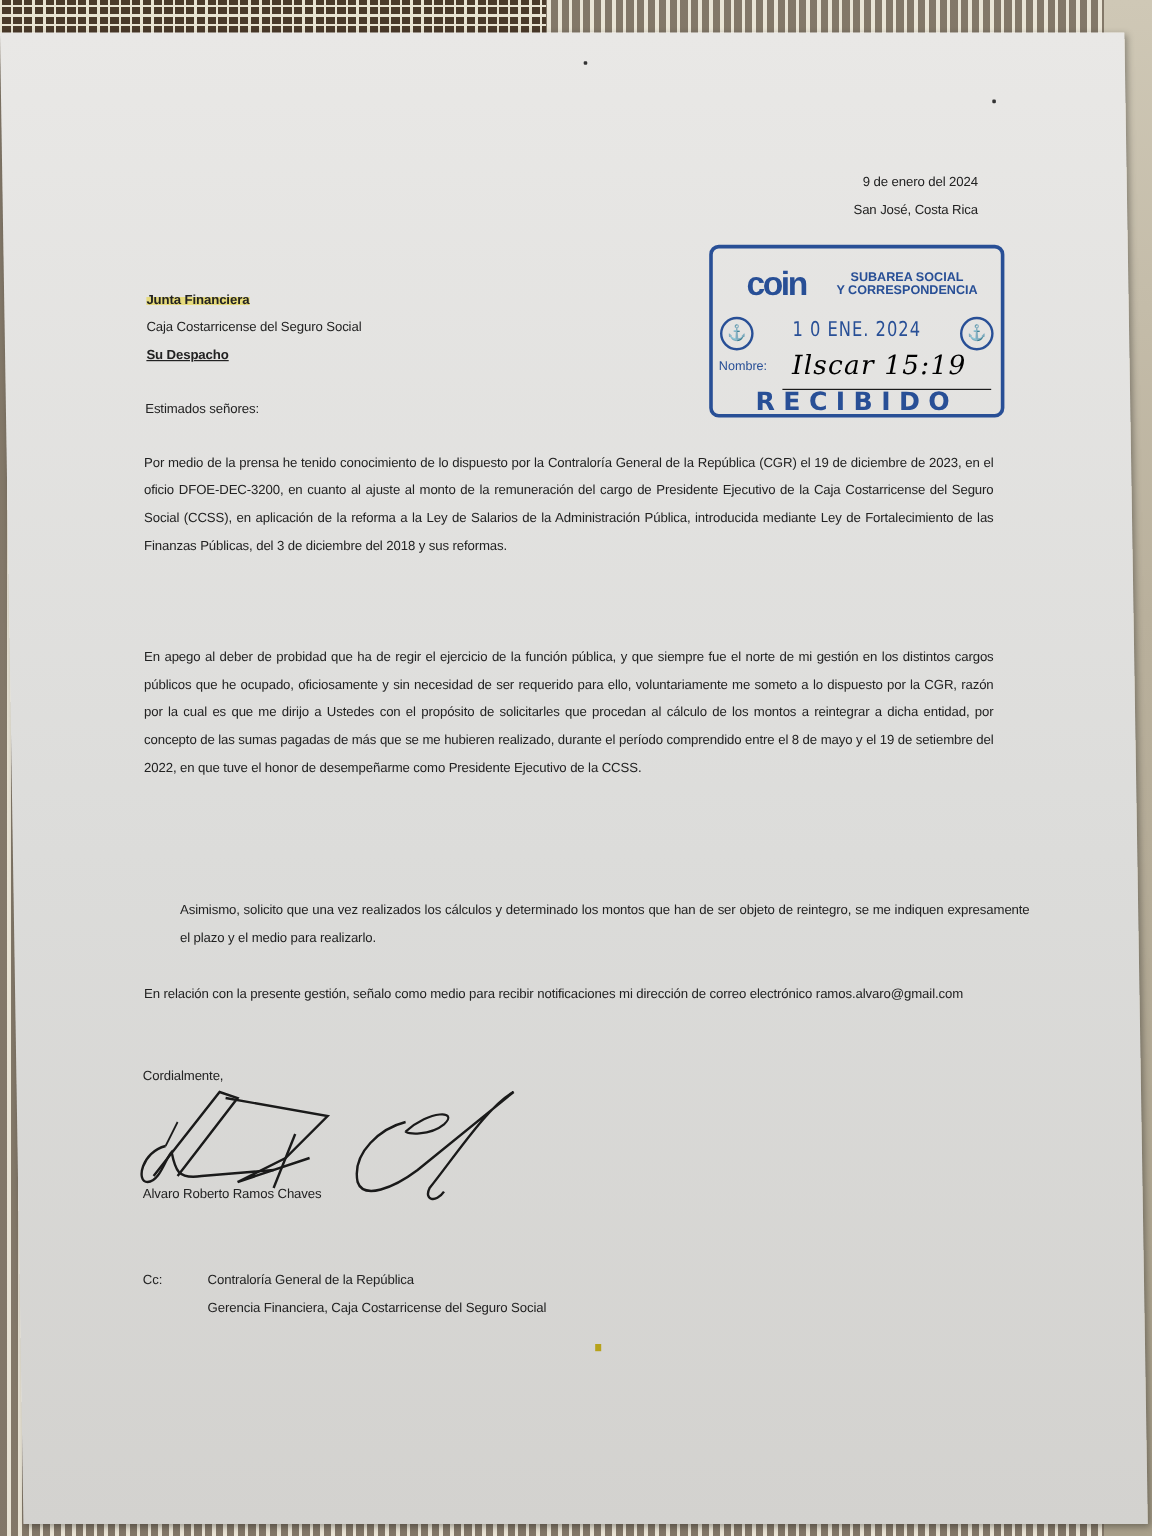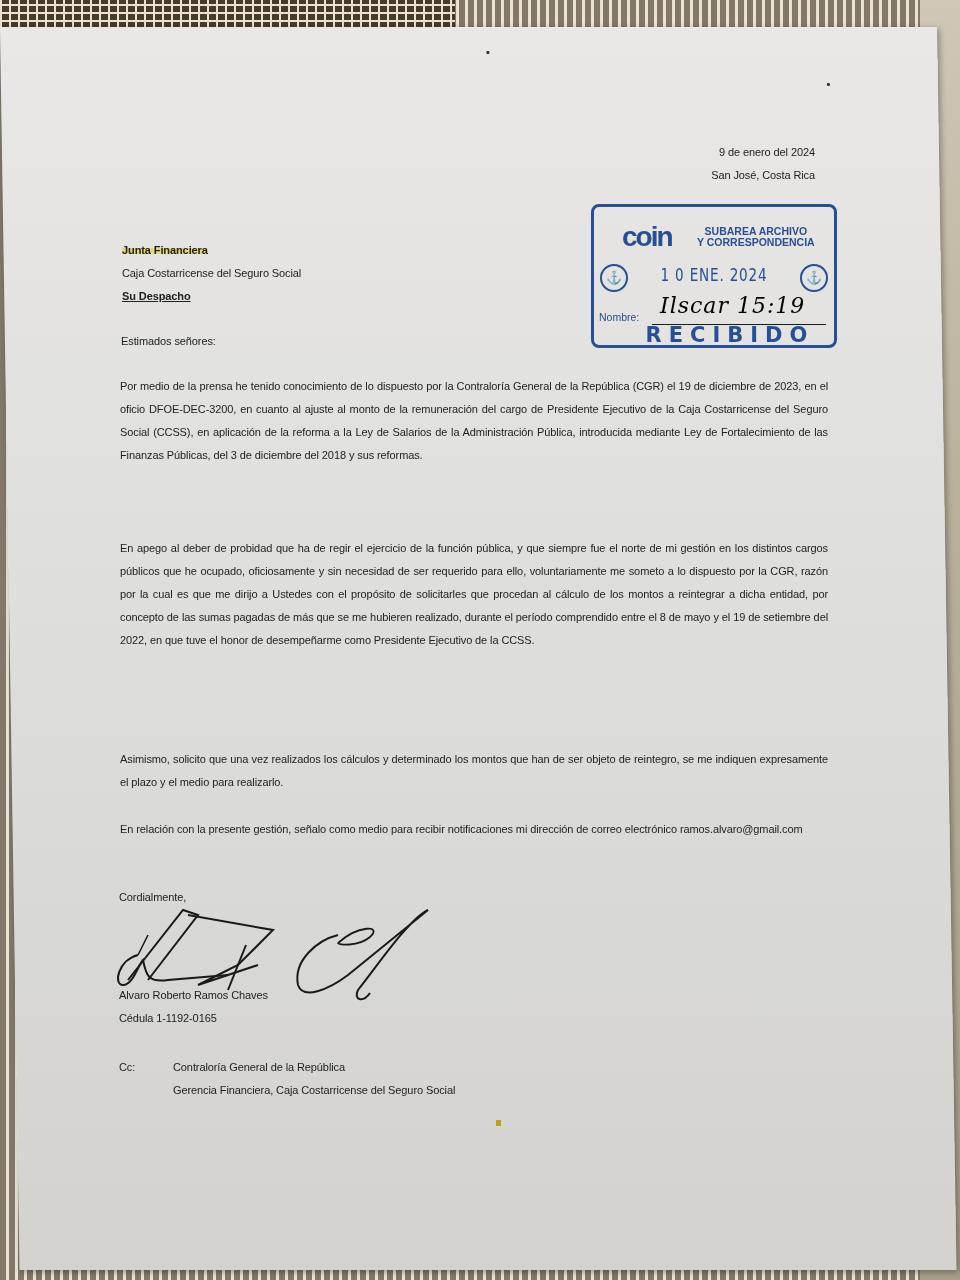--- a/index.html
+++ b/index.html
@@ -39,45 +39,45 @@
   }
   .date-block { left: 620px; top: 141px; text-align: right; width: 195px; }
   .addr { left: 122px; top: 239px; width: 400px; }
   .addr .bold { font-weight: bold; }
   .addr .u { text-decoration: underline; }
   .hl { background: linear-gradient(180deg, transparent 30%, rgba(230,210,40,0.55) 30% 85%, transparent 85%); }
   .greet { left: 121px; top: 330px; }
   .para { left: 120px; width: 708px; text-align: justify; }
   .p1 { top: 375px; }
   .p2 { top: 537px; }
-  .p3 { top: 748px; }
+  .p3 { top: 748px; margin-left: 30px; }
   .p4 { top: 818px; }
   .closing { left: 119px; top: 886px; text-align: right; }
   .signer { left: 119px; top: 984px; }
   .cc { left: 119px; top: 1056px; }
   .cc .lbl { display: inline-block; width: 54px; }
   .cc .line2 { padding-left: 54px; }
 
   .stamp {
     position: absolute; left: 591px; top: 204px; width: 246px; height: 144px;
     border: 3px solid #284f96; border-radius: 8px;
     color: #284f96; box-sizing: border-box;
     font-family: "Liberation Sans", sans-serif;
   }
   .stamp .s-title { position: absolute; top: 3px; left: 0; width: 100%; text-align: center; font-size: 11.5px; font-weight: bold; letter-spacing: -0.2px; }
   .stamp .s-logo { position: absolute; top: 15px; left: 28px; font-size: 28px; font-weight: bold; letter-spacing: -2px; line-height: 30px; }
   .stamp .s-dept { position: absolute; top: 19px; left: 103px; font-size: 10.5px; font-weight: bold; line-height: 11px; text-align: center; }
   .stamp .s-date { position: absolute; top: 58px; left: 0; width: 100%; text-align: center; font-size: 17px; letter-spacing: 1px; font-family: "DejaVu Sans", sans-serif; transform: scaleX(0.8); }
   .stamp .seal { position: absolute; top: 57px; width: 28px; height: 28px; border: 2px solid #284f96; border-radius: 50%; box-sizing: border-box; font-size: 13px; text-align: center; line-height: 24px; }
   .stamp .seal.l { left: 6px; }
   .stamp .seal.r { right: 6px; }
-  .stamp .s-name-lbl { position: absolute; top: 104px; left: 5px; font-size: 10.5px; }
+  .stamp .s-name-lbl { position: absolute; top: 92px; left: 5px; font-size: 10.5px; }
   .stamp .s-name-line { position: absolute; top: 117px; left: 58px; right: 8px; border-top: 1.5px solid #1b1b1b; }
   .stamp .s-hand { position: absolute; top: 86px; left: 66px; font-size: 22px; color: #000000; font-family: "DejaVu Serif", serif; font-style: italic; letter-spacing: 1px; }
-  .stamp .s-recv { position: absolute; top: 116px; left: 0; width: 100%; text-align: center; font-size: 21px; font-weight: 900; letter-spacing: 7px; font-family: "DejaVu Sans", sans-serif; padding-left: 16px; }
+  .stamp .s-recv { position: absolute; top: 116px; left: 0; width: 100%; text-align: center; font-size: 21px; font-weight: 900; letter-spacing: 7px; font-family: "DejaVu Sans", sans-serif; }
 
   .signature { position: absolute; left: 108px; top: 905px; width: 330px; height: 100px; }
   .speck { position: absolute; width: 3px; height: 3px; background: #333; border-radius: 1px; }
   .ymark { position: absolute; left: 496px; top: 1120px; width: 5px; height: 6px; background: #b7a21a; }
 </style>
 </head>
 <body>
 
 <div class="backdrop"></div>
 <div class="lace"></div>
@@ -89,21 +89,21 @@
 </div>
 
 <div class="text date-block">
   <div>9 de enero del 2024</div>
   <div>San José, Costa Rica</div>
 </div>
 
 <div class="stamp">
   <div class="s-logo">coin</div>
   <div class="s-dept">
-    <div>SUBAREA ARCHIVO</div>
+    <div>SUBAREA SOCIAL</div>
     <div>Y CORRESPONDENCIA</div>
   </div>
   <div class="seal l">⚓</div>
   <div class="s-date">1 0 ENE. 2024</div>
   <div class="seal r">⚓</div>
   <div class="s-hand">Ilscar 15:19</div>
   <div class="s-name-lbl">Nombre:</div>
   <div class="s-name-line"></div>
   <div class="s-recv">RECIBIDO</div>
 </div>
@@ -128,21 +128,20 @@
   <path d="M20 75 L75 5 L90 10 L40 75" fill="none" stroke="#1a1a1a" stroke-width="2"></path>
   <path d="M40 30 L30 50" fill="none" stroke="#1a1a1a" stroke-width="1.5"></path>
   <path d="M80 10 L165 25 L130 60 L90 80 L150 60" fill="none" stroke="#1a1a1a" stroke-width="2"></path>
   <path d="M138 40 L120 85" fill="none" stroke="#1a1a1a" stroke-width="2"></path>
   <path d="M230 30 C210 35,185 55,190 80 C195 95,220 85,240 70 L320 5 C300 15,270 60,250 85 C245 95,255 98,262 88" fill="none" stroke="#1a1a1a" stroke-width="2"></path>
   <path d="M230 38 C250 20,275 20,262 32 C250 42,230 40,230 38" fill="none" stroke="#1a1a1a" stroke-width="1.8"></path>
 </svg>
 
 <div class="text signer">
   <div>Alvaro Roberto Ramos Chaves</div>
-  <div>Cédula 1-1192-0165</div>
 </div>
 
 <div class="text cc">
   <div><span class="lbl">Cc:</span><span>Contraloría General de la República</span></div>
   <div class="line2">Gerencia Financiera, Caja Costarricense del Seguro Social</div>
 </div>
 
 <div class="ymark"></div>
 
 </body></html>

